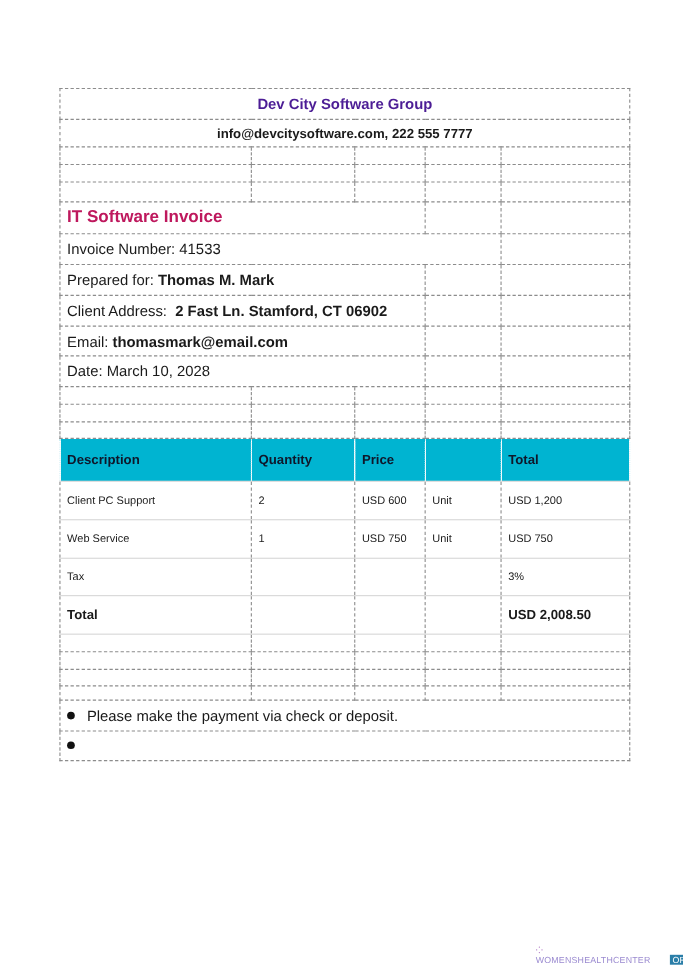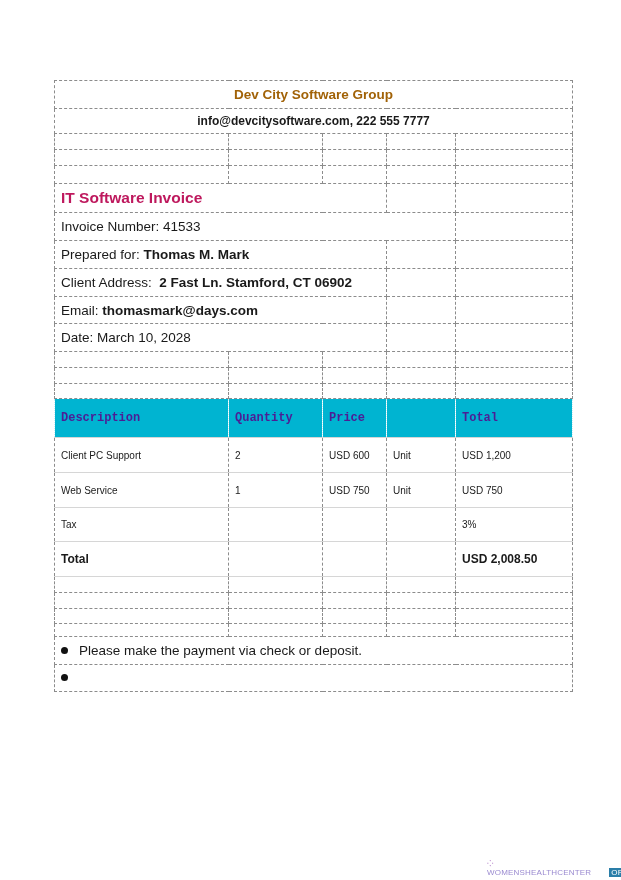--- a/index.html
+++ b/index.html
@@ -1,26 +1,26 @@
 <!DOCTYPE html>
 <html><head>
 <meta charset="utf-8">
 <style>
   html, body { margin:0; padding:0; background:#ffffff; }
   body { width:621px; height:880px; position:relative; font-family:"Liberation Sans", sans-serif; color:#1a1a1a; overflow:hidden; }
   .page { position:absolute; left:54px; top:80px; width:518px; }
   table { border-collapse:collapse; width:518px; table-layout:fixed; }
   td { border:1px dashed #8c8c8c; padding:0 6px; font-size:12.5px; vertical-align:middle; white-space:nowrap; overflow:hidden; }
   .center { text-align:center; }
-  .company { color:#a16207; font-weight:bold; font-size:13.5px; }
+  .company { color:#4c1d95; font-weight:bold; font-size:13.5px; }
   .contact { font-weight:bold; font-size:12px;text-align:center; }
   .section-title { color:#be185d; font-weight:bold; font-size:15.5px; }
   .info { font-size:13.5px; }
   .info b { font-weight:bold; }
-  .hdr td { background:#00b4d1; color:#4c1d95; font-weight:bold; font-size:12px; border:1px dotted #cfeff5;font-family:Liberation Mono, monospace; }
+  .hdr td { background:#00b4d1; color:#0f172a; font-weight:bold; font-size:12px; border:1px dotted #cfeff5; }
   .item td { font-size:10px; border-left:1px dashed #8c8c8c; border-right:1px dashed #8c8c8c; border-top:1px solid #d6d6d6; border-bottom:1px solid #d6d6d6; }
   .totalrow td { font-weight:bold; font-size:12px; }
   .bullet { font-size:13.5px; padding-left:6px; }
   .bullet .dot { display:inline-block; width:7px; height:7px; background:#111; border-radius:50%; margin-right:11px; vertical-align:middle; position:relative; top:-1px; }
   .watermark { position:absolute; left:487px; top:857px; font-size:8px; color:#9a8ad0; letter-spacing:0.2px; }
   .watermark .org { background:#2a7ea8; color:#fff; padding:0 2px; margin-left:18px; }
   .watermark .dots { color:#9b59b6; margin-right:1px; }
 </style>
 </head>
 <body>
@@ -77,21 +77,21 @@
     <td colspan="3" class="info"><span>Prepared for: </span><b>Thomas M. Mark</b></td>
     <td></td>
           <td></td>
   </tr>
   <tr style="height:28px">
     <td colspan="3" class="info"><span style="white-space:pre">Client Address:  </span><b>2 Fast Ln. Stamford, CT 06902</b></td>
     <td></td>
           <td></td>
   </tr>
   <tr style="height:27px">
-    <td colspan="3" class="info"><span>Email: </span><b>thomasmark@days.com</b></td>
+    <td colspan="3" class="info"><span>Email: </span><b>thomasmark@email.com</b></td>
     <td></td>
           <td></td>
   </tr>
   <tr style="height:28px">
     <td colspan="3" class="info"><span>Date: </span><span>March 10, 2028</span></td>
     <td></td>
           <td></td>
   </tr>
   <tr style="height:16px">
           <td></td>

